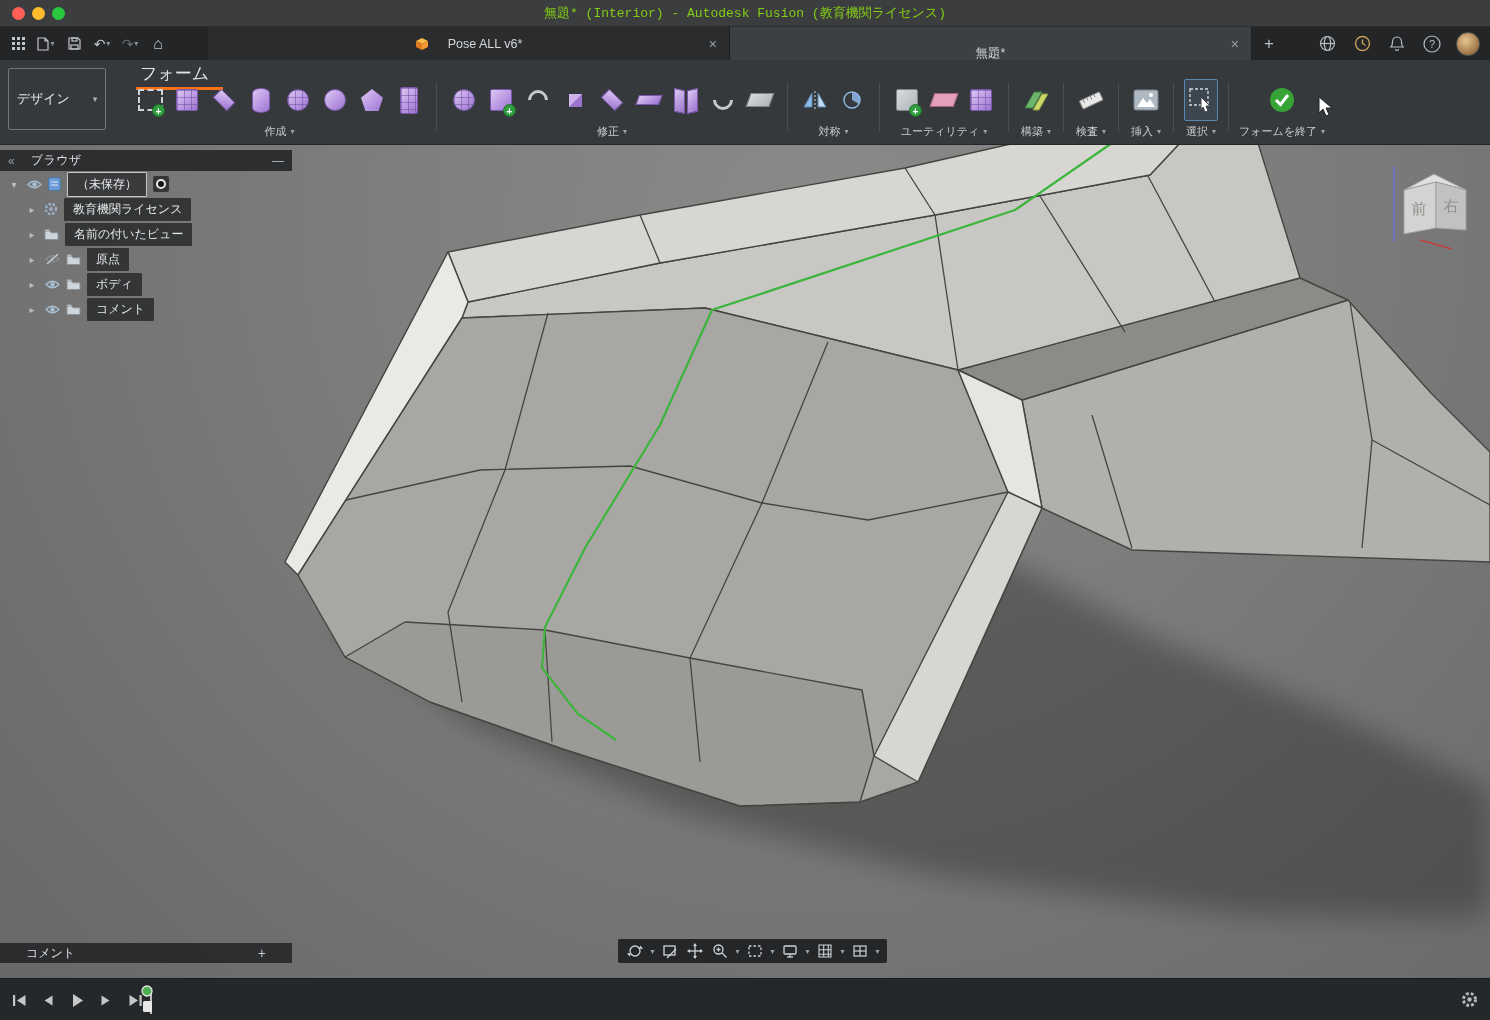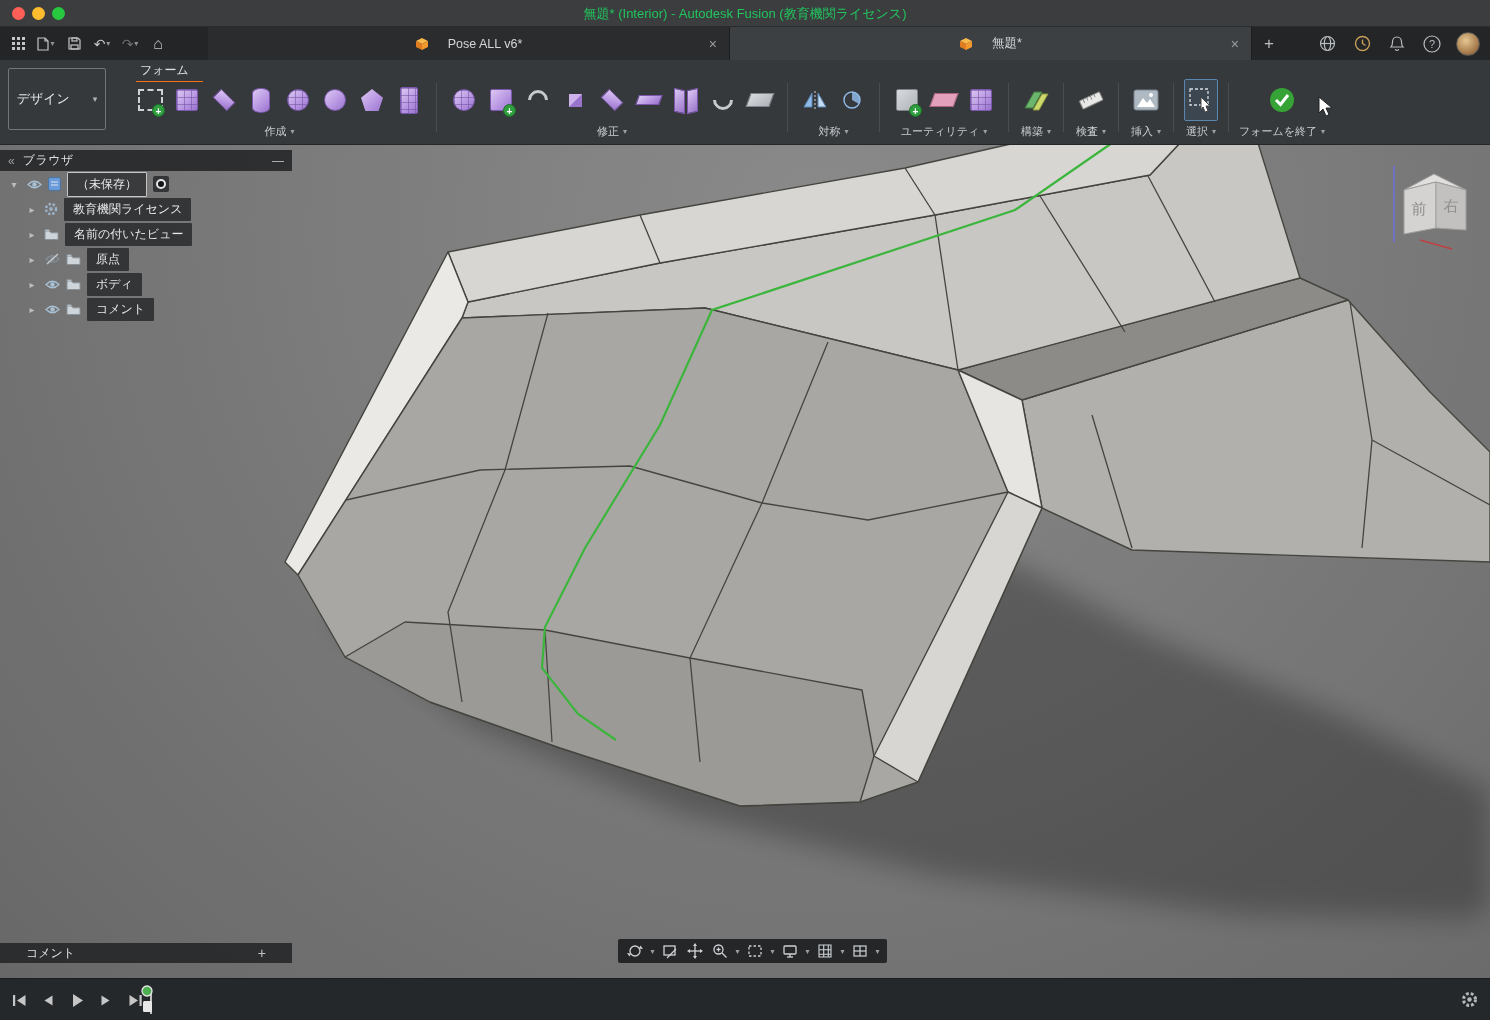--- a/index.html
+++ b/index.html
@@ -6,49 +6,49 @@
   html,body { width:1490px; height:1020px; background:#222; overflow:hidden;
               font-family:"Liberation Sans","DejaVu Sans",sans-serif; }
   #app { position:relative; width:1490px; height:1020px; background:#2a2a2a; overflow:hidden; }
 
   
   .titlebar { position:absolute; top:0; left:0; right:0; height:27px; background:#3b3d3e;
               border-bottom:1px solid #2a2c2d; z-index:60; }
   .tl { position:absolute; top:7px; width:13px; height:13px; border-radius:50%; }
   .tl.red{left:12px; background:#ff5f57;} .tl.yel{left:32px; background:#febc2e;} .tl.grn{left:52px; background:#28c840;}
   .win-title { position:absolute; left:0; right:0; top:0; height:27px; line-height:27px; text-align:center;
-               color:#22c55e; font-size:13px; }
+               color:#84cc16; font-size:13px;font-family:Liberation Mono, monospace; }
 
   
   .tabbar { position:absolute; top:27px; left:0; right:0; height:33px; background:#232527; z-index:60;
             display:flex; align-items:stretch; }
   .qat { display:flex; align-items:center; padding-left:5px; gap:2px; width:208px; flex:none; }
   .qbtn { width:26px; height:27px; display:flex; align-items:center; justify-content:center; gap:1px;
           color:#c3c6c9; font-size:14px; border-radius:2px; }
   .qbtn .mini { font-size:8px; color:#8f9396; }
   .qbtn.dim { color:#6d7174; }
   .tab { width:522px; flex:none; position:relative; display:flex; align-items:center; justify-content:center;
          gap:19px; font-size:12.5px; color:#d4d6d8; border-right:1px solid #1b1d1e; background:#2a2c2e; }
-  .tab.active { background:#3c4043; }
+  .tab.active { background:#3c4043;flex-direction:column; }
   .tab .close { position:absolute; right:12px; color:#9aa0a4; font-size:14px; }
   .newtab { width:34px; display:flex; align-items:center; justify-content:center; color:#b9bdc0; font-size:17px; }
   .tab-right { position:absolute; right:10px; top:0; height:33px; display:flex; align-items:center; gap:13px; }
   .tr-btn { width:22px; height:22px; display:flex; align-items:center; justify-content:center; }
   .avatar { width:24px; height:24px; border-radius:50%; border:1px solid #555;
             background:radial-gradient(circle at 40% 35%, #e6c693, #a97f4f 60%, #6e4f2e); }
 
   
   .toolbar { position:absolute; top:60px; left:0; right:0; height:85px; background:#36393c;
              border-bottom:1px solid #24272a; z-index:60; }
   .design-btn { position:absolute; left:8px; top:8px; width:98px; height:62px; border:1px solid #70767b;
                 border-radius:2px; color:#e4e6e8; font-size:13px; display:flex; align-items:center;
                 justify-content:center; gap:23px; }
   .design-btn .car { font-size:9px; color:#aeb2b5; }
-  .ws-tab { position:absolute; left:136px; top:1px; color:#e0e2e4; font-size:12px;
-            padding:1px 14px 2px 4px; border-bottom:1px solid #f97316; }
+  .ws-tab { position:absolute; left:136px; top:1px; color:#e0e2e4; font-size:17px;
+            padding:1px 14px 2px 4px; border-bottom:3px solid #f97316; }
   .tgroups { position:absolute; left:126px; top:17px; right:0; bottom:2px; display:flex; align-items:stretch; }
   .tgroup { display:flex; flex-direction:column; align-items:center; justify-content:space-between; padding:0 7px; }
   .ticons { display:flex; align-items:center; gap:3px; height:46px; }
   .tbtn { width:34px; height:42px; display:flex; align-items:center; justify-content:center; position:relative;
           border-radius:2px; }
   .tbtn.sel { border:1px solid #5a87b0; background:rgba(80,120,160,0.22); }
   .tlabel { font-size:11px; color:#c9cdd1; padding-bottom:3px; display:flex; align-items:center; gap:4px; }
   .tlabel .car { font-size:8px; color:#9aa0a4; }
   .vsep { width:1px; background:#494d51; margin:6px 3px 10px; }
 
@@ -83,21 +83,21 @@
   
   .viewport { position:absolute; inset:0; z-index:1;
               background:radial-gradient(ellipse at 55% 22%, #8a8a8a 0%, #7c7c7c 42%, #676767 100%); }
   .model-svg { position:absolute; inset:0; }
   .viewcube { position:absolute; left:1388px; top:162px; width:92px; height:92px; z-index:5; }
 
   
   .browser { position:absolute; left:0; top:150px; width:292px; z-index:40; font-size:12px; }
   .b-head { height:21px; background:rgba(38,40,42,0.92); color:#dfe1e3; display:flex; align-items:center; padding:0 8px; }
   .b-head .col { color:#9aa0a4; margin-right:8px; font-size:12px; }
-  .b-head .ttl { flex:1; letter-spacing:.5px; }
+  .b-head .ttl { flex:1; letter-spacing:.5px;margin-left:8px; }
   .b-head .min { color:#b9bdc0; }
   .b-row { display:flex; align-items:center; height:24px; margin-top:1px; gap:6px; }
   .b-row .caret { color:#b9bdc0; font-size:10px; width:12px; text-align:center; }
   .pill { background:rgba(42,44,46,0.88); color:#e6e8ea; padding:3px 9px; border-radius:1px; white-space:nowrap; }
   .pill.selected { border:1px solid #c4c6c8; background:rgba(52,54,56,0.92); }
   .ind1 { padding-left:8px; } .ind2 { padding-left:26px; }
   .dotbadge { width:16px; height:16px; border-radius:2px; background:rgba(42,44,46,0.88);
               display:flex; align-items:center; justify-content:center; }
   .dotbadge i { display:block; width:10px; height:10px; border-radius:50%; background:#141414; border:2px solid #e8e8e8; }
 

